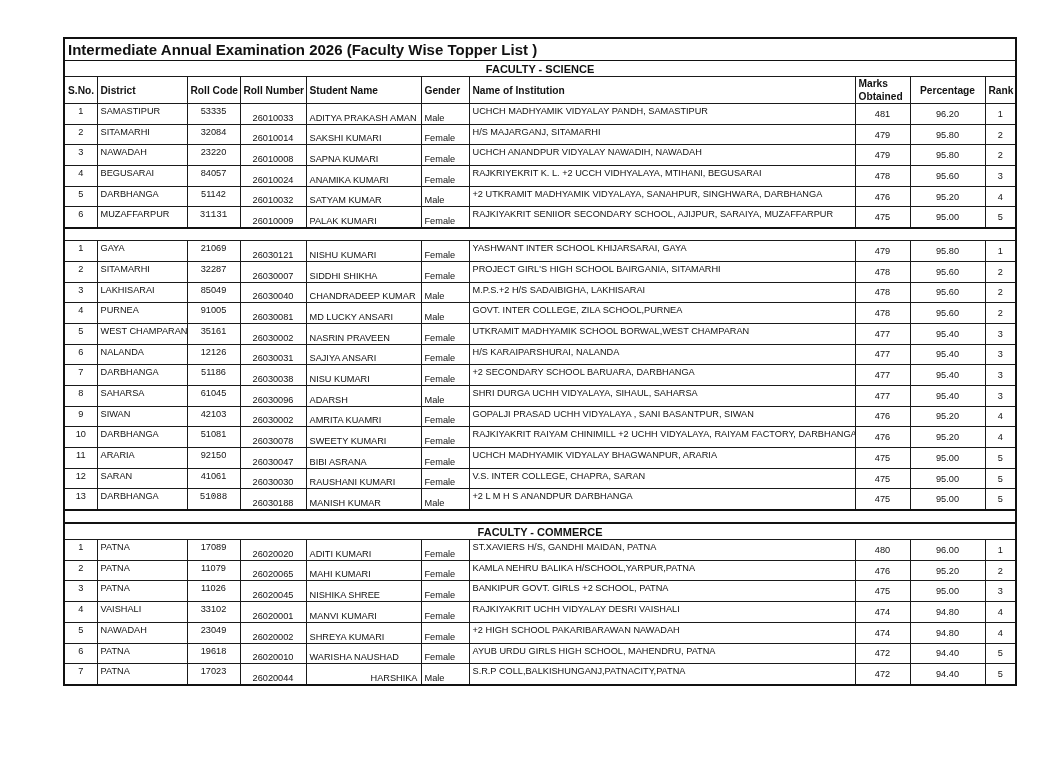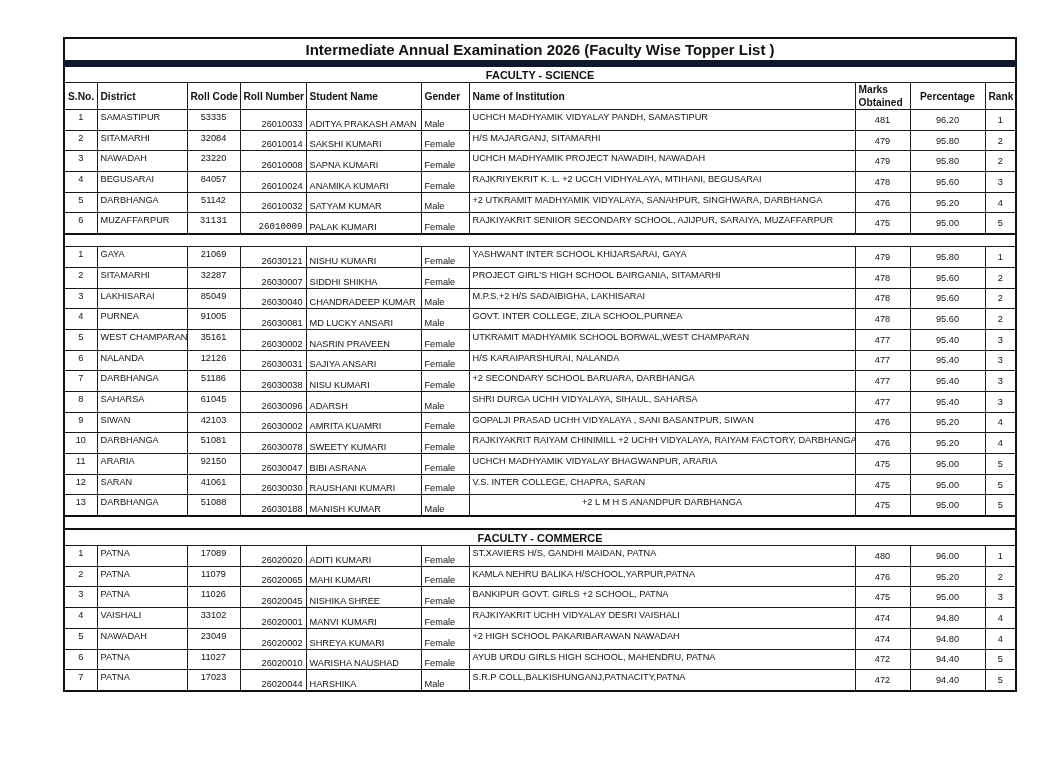--- a/index.html
+++ b/index.html
@@ -7,34 +7,34 @@
          font-family: "Liberation Sans", "DejaVu Sans", sans-serif; color: #111; }
   .sheet { position: absolute; left: 63px; top: 37px; width: 952px; }
   table { border-collapse: collapse; width: 952px; table-layout: fixed; }
   col.c-sno { width: 33px; } col.c-dist { width: 90px; } col.c-rc { width: 53px; }
   col.c-rn { width: 66px; } col.c-name { width: 115px; } col.c-gen { width: 48px; }
   col.c-inst { width: 386px; } col.c-marks { width: 55px; } col.c-pct { width: 75px; }
   col.c-rank { width: 31px; }
   td, th { border: 1px solid #1a1a1a; padding: 0 3px; font-size: 9.2px; white-space: nowrap;
            overflow: hidden; font-weight: normal; }
   .outer { border: 2px solid #111; }
-  tr.title-row td { height: 21px; text-align: center; font-size: 15px; font-weight: bold;
+  tr.title-row td { height: 21px; text-align: left; font-size: 15px; font-weight: bold;
                     border-bottom: 1.5px solid #111; }
   tr.fac-row td { height: 15px; text-align: center; font-size: 11px; font-weight: bold;
                   border-top: 2px solid #111; }
-  tr.fac-row.first td { border-top: 7px solid #0f172a; }
+  tr.fac-row.first td { border-top: 1px solid #0f172a; }
   tr.head-row th { height: 26px; font-size: 10.2px; font-weight: bold; text-align: left;
                    vertical-align: middle; padding: 0 3px; }
   tr.head-row th.ctr { text-align: center; }
   tr.head-row th.marks { line-height: 13px; }
   tr.data td { height: 17.7px; }
   tr.data td.sno { text-align: center; vertical-align: top; padding-top: 2px; }
   tr.data td.dist { vertical-align: top; padding-top: 2px; }
   tr.data td.rc { text-align: center; vertical-align: top; padding-top: 2px; }
-  tr.data td.rn { text-align: right; vertical-align: bottom; padding-bottom: 1px; }
+  tr.data td.rn { text-align: center; vertical-align: bottom; padding-bottom: 1px; }
   tr.data td.name { vertical-align: bottom; padding-bottom: 1px; }
   tr.data td.gen { vertical-align: bottom; padding-bottom: 1px; margin-left: 16px; }
   tr.data td.inst { vertical-align: top; padding-top: 2px; }
   tr.data td.marks, tr.data td.pct, tr.data td.rank { text-align: center; vertical-align: middle; }
   tr.gap-row td { height: 11px; border-left: 2px solid #111; border-right: 2px solid #111;
                   border-top: 2px solid #111; }
 </style>
 </head>
 <body>
 
@@ -95,21 +95,21 @@
           <td class="pct">95.80</td>
           <td class="rank">2</td>
         </tr>
         <tr class="data">
           <td class="sno">3</td>
           <td class="dist">NAWADAH</td>
           <td class="rc">23220</td>
           <td class="rn">26010008</td>
           <td class="name">SAPNA KUMARI</td>
           <td class="gen">Female</td>
-          <td class="inst">UCHCH MADHYAMIK PROJECT NAWADIH, NAWADAH</td>
+          <td class="inst">UCHCH ANANDPUR VIDYALAY NAWADIH, NAWADAH</td>
           <td class="marks">479</td>
           <td class="pct">95.80</td>
           <td class="rank">2</td>
         </tr>
         <tr class="data">
           <td class="sno">4</td>
           <td class="dist">BEGUSARAI</td>
           <td class="rc">84057</td>
           <td class="rn">26010024</td>
           <td class="name">ANAMIKA KUMARI</td>
@@ -128,21 +128,21 @@
           <td class="gen">Male</td>
           <td class="inst">+2 UTKRAMIT MADHYAMIK VIDYALAYA, SANAHPUR, SINGHWARA, DARBHANGA</td>
           <td class="marks">476</td>
           <td class="pct">95.20</td>
           <td class="rank">4</td>
         </tr>
         <tr class="data">
           <td class="sno" style="border-bottom: 2px solid rgb(17, 17, 17);">6</td>
           <td class="dist" style="border-bottom: 2px solid rgb(17, 17, 17);">MUZAFFARPUR</td>
           <td class="rc" style="border-bottom: 2px solid rgb(17, 17, 17); font-family: Liberation Mono, monospace;">31131</td>
-          <td class="rn" style="border-bottom: 2px solid rgb(17, 17, 17); font-family: Liberation Mono, monospace;">26010009</td>
+          <td class="rn" style="border-bottom: 2px solid rgb(17, 17, 17);">26010009</td>
           <td class="name" style="border-bottom: 2px solid rgb(17, 17, 17);">PALAK KUMARI</td>
           <td class="gen" style="border-bottom: 2px solid rgb(17, 17, 17);">Female</td>
           <td class="inst" style="border-bottom: 2px solid rgb(17, 17, 17);">RAJKIYAKRIT SENIIOR SECONDARY SCHOOL, AJIJPUR, SARAIYA, MUZAFFARPUR</td>
           <td class="marks" style="border-bottom: 2px solid rgb(17, 17, 17);">475</td>
           <td class="pct" style="border-bottom: 2px solid rgb(17, 17, 17);">95.00</td>
           <td class="rank" style="border-bottom: 2px solid rgb(17, 17, 17);">5</td>
         </tr>
         <tr class="gap-row">
           <td colspan="10"></td>
         </tr>
@@ -286,25 +286,25 @@
           <td class="name">RAUSHANI KUMARI</td>
           <td class="gen">Female</td>
           <td class="inst">V.S. INTER COLLEGE, CHAPRA, SARAN</td>
           <td class="marks">475</td>
           <td class="pct">95.00</td>
           <td class="rank">5</td>
         </tr>
         <tr class="data">
           <td class="sno" style="border-bottom: 2px solid rgb(17, 17, 17);">13</td>
           <td class="dist" style="border-bottom: 2px solid rgb(17, 17, 17);">DARBHANGA</td>
-          <td class="rc" style="border-bottom: 2px solid rgb(17, 17, 17);">51088</td>
+          <td class="rc" style="border-bottom: 2px solid rgb(17, 17, 17); font-family: Liberation Mono, monospace;">51088</td>
           <td class="rn" style="border-bottom: 2px solid rgb(17, 17, 17);">26030188</td>
           <td class="name" style="border-bottom: 2px solid rgb(17, 17, 17);">MANISH KUMAR</td>
           <td class="gen" style="border-bottom: 2px solid rgb(17, 17, 17);">Male</td>
-          <td class="inst" style="border-bottom: 2px solid rgb(17, 17, 17); text-align: center;">+2 L M H S ANANDPUR DARBHANGA</td>
+          <td class="inst" style="border-bottom: 2px solid rgb(17, 17, 17);">+2 L M H S ANANDPUR DARBHANGA</td>
           <td class="marks" style="border-bottom: 2px solid rgb(17, 17, 17);">475</td>
           <td class="pct" style="border-bottom: 2px solid rgb(17, 17, 17);">95.00</td>
           <td class="rank" style="border-bottom: 2px solid rgb(17, 17, 17);">5</td>
         </tr>
         <tr class="gap-row">
           <td colspan="10"></td>
         </tr>
         <tr class="fac-row">
           <td colspan="10">FACULTY - COMMERCE</td>
         </tr>
@@ -364,35 +364,35 @@
           <td class="name">SHREYA KUMARI</td>
           <td class="gen">Female</td>
           <td class="inst">+2 HIGH SCHOOL PAKARIBARAWAN NAWADAH</td>
           <td class="marks">474</td>
           <td class="pct">94.80</td>
           <td class="rank">4</td>
         </tr>
         <tr class="data">
           <td class="sno">6</td>
           <td class="dist">PATNA</td>
-          <td class="rc">11027</td>
+          <td class="rc">19618</td>
           <td class="rn">26020010</td>
           <td class="name">WARISHA NAUSHAD</td>
           <td class="gen">Female</td>
           <td class="inst">AYUB URDU GIRLS HIGH SCHOOL, MAHENDRU, PATNA</td>
           <td class="marks">472</td>
           <td class="pct">94.40</td>
           <td class="rank">5</td>
         </tr>
         <tr class="data">
           <td class="sno" style="border-bottom: 2px solid rgb(17, 17, 17);">7</td>
           <td class="dist" style="border-bottom: 2px solid rgb(17, 17, 17);">PATNA</td>
           <td class="rc" style="border-bottom: 2px solid rgb(17, 17, 17);">17023</td>
           <td class="rn" style="border-bottom: 2px solid rgb(17, 17, 17);">26020044</td>
-          <td class="name" style="border-bottom: 2px solid rgb(17, 17, 17);">HARSHIKA</td>
+          <td class="name" style="border-bottom: 2px solid rgb(17, 17, 17); text-align: right;">HARSHIKA</td>
           <td class="gen" style="border-bottom: 2px solid rgb(17, 17, 17);">Male</td>
           <td class="inst" style="border-bottom: 2px solid rgb(17, 17, 17); margin-top: 20px;">S.R.P COLL,BALKISHUNGANJ,PATNACITY,PATNA</td>
           <td class="marks" style="border-bottom: 2px solid rgb(17, 17, 17);">472</td>
           <td class="pct" style="border-bottom: 2px solid rgb(17, 17, 17);">94.40</td>
           <td class="rank" style="border-bottom: 2px solid rgb(17, 17, 17);">5</td>
         </tr>
       </tbody>
   </table>
 </div>
 

